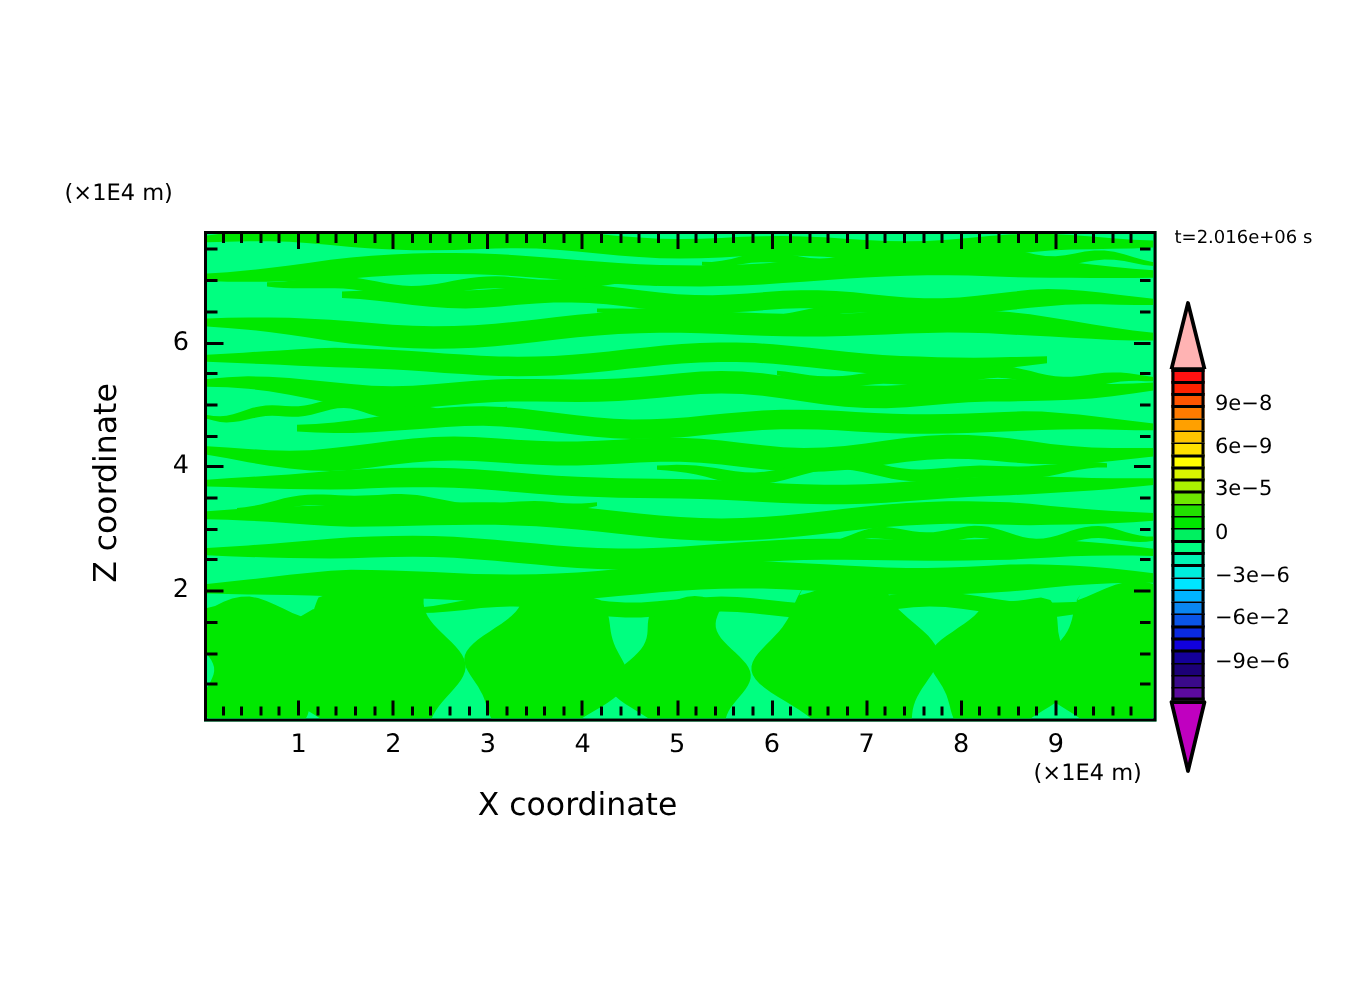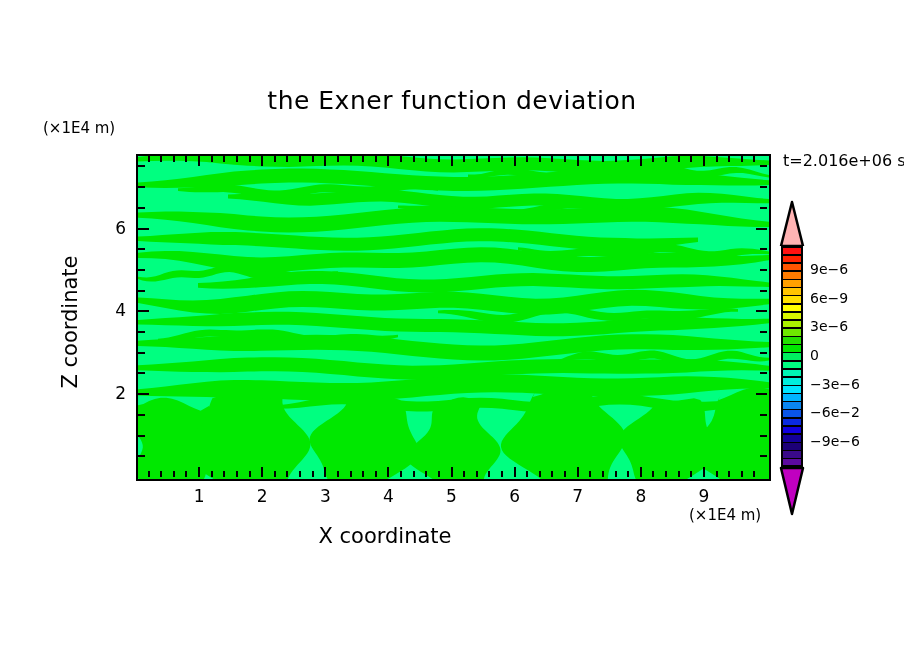--- a/index.html
+++ b/index.html
@@ -16,21 +16,21 @@
 
   #title{
     left:0;top:86px;width:904px;
     text-align:center;
     font-size:25px;
     letter-spacing:0.5px;
   }
 
   #yunit{left:43px;top:119px;font-size:15px;}
   #xunit{left:689px;top:506px;font-size:15px;}
-  #tstamp{left:783px;top:151px;font-size:16px;}
+  #tstamp{left:783px;top:151px;font-size:12px;}
 
   #xaxis-title{
     left:0;top:524px;width:770px;
     text-align:center;font-size:21px;
   }
   #yaxis-title{
     left:-60px;top:310px;width:260px;
     text-align:center;font-size:21px;
     transform:rotate(-90deg);
     transform-origin:50% 50%;
@@ -62,21 +62,20 @@
   #cbar-top-cap,#cbar-bot-cap{position:absolute;left:779px;width:26px;}
   #cbar-top-cap{top:200px;height:46px;}
   #cbar-bot-cap{top:466px;height:50px;}
   .cbar-lab{position:absolute;font-size:14px;color:#000;white-space:pre;left:810px;}
 </style>
 </head>
 <body>
 
 <div id="root">
 
-  <div class="txt" id="title">the Exner function deviation</div>
 
   <div class="txt" id="yunit">(×1E4 m)</div>
   <div class="txt" id="xunit">(×1E4 m)</div>
   <div class="txt" id="tstamp">t=2.016e+06 s</div>
 
   <div class="txt" id="xaxis-title">X coordinate</div>
   <div class="txt" id="yaxis-title">Z coordinate</div>
 
   <div id="plot">
     <svg id="field" viewBox="0 0 631 323" preserveAspectRatio="none">
@@ -317,22 +316,22 @@
       <div style="position: absolute; left: 0px; width: 22px; height: 1.5px; background: rgb(0, 0, 0); top: 195.556px;"></div>
       <div style="position: absolute; left: 0px; width: 22px; height: 1.5px; background: rgb(0, 0, 0); top: 203.704px;"></div>
       <div style="position: absolute; left: 0px; width: 22px; height: 1.5px; background: rgb(0, 0, 0); top: 211.852px;"></div>
     </div>
 
   <svg id="cbar-bot-cap" viewBox="0 0 26 50" preserveAspectRatio="none">
     <polygon id="capBot" points="13,48 2,2 24,2" stroke="#000" stroke-width="2.5" stroke-linejoin="round" fill="#c000c0"></polygon>
   </svg>
 
   <div id="cbar-labels">
-      <div class="cbar-lab" style="top: 260.913px;">9e−6</div>
+      <div class="cbar-lab" style="top: 260.913px;">9e−8</div>
       <div class="cbar-lab" style="top: 289.609px;">6e−9</div>
-      <div class="cbar-lab" style="top: 318.304px;">3e−6</div>
+      <div class="cbar-lab" style="top: 318.304px;">3e−5</div>
       <div class="cbar-lab" style="top: 347px;">0</div>
       <div class="cbar-lab" style="top: 375.696px;">−3e−6</div>
       <div class="cbar-lab" style="top: 404.391px;">−6e−2</div>
       <div class="cbar-lab" style="top: 433.087px;">−9e−6</div>
     </div>
 
 </div>
 
 </body></html>

